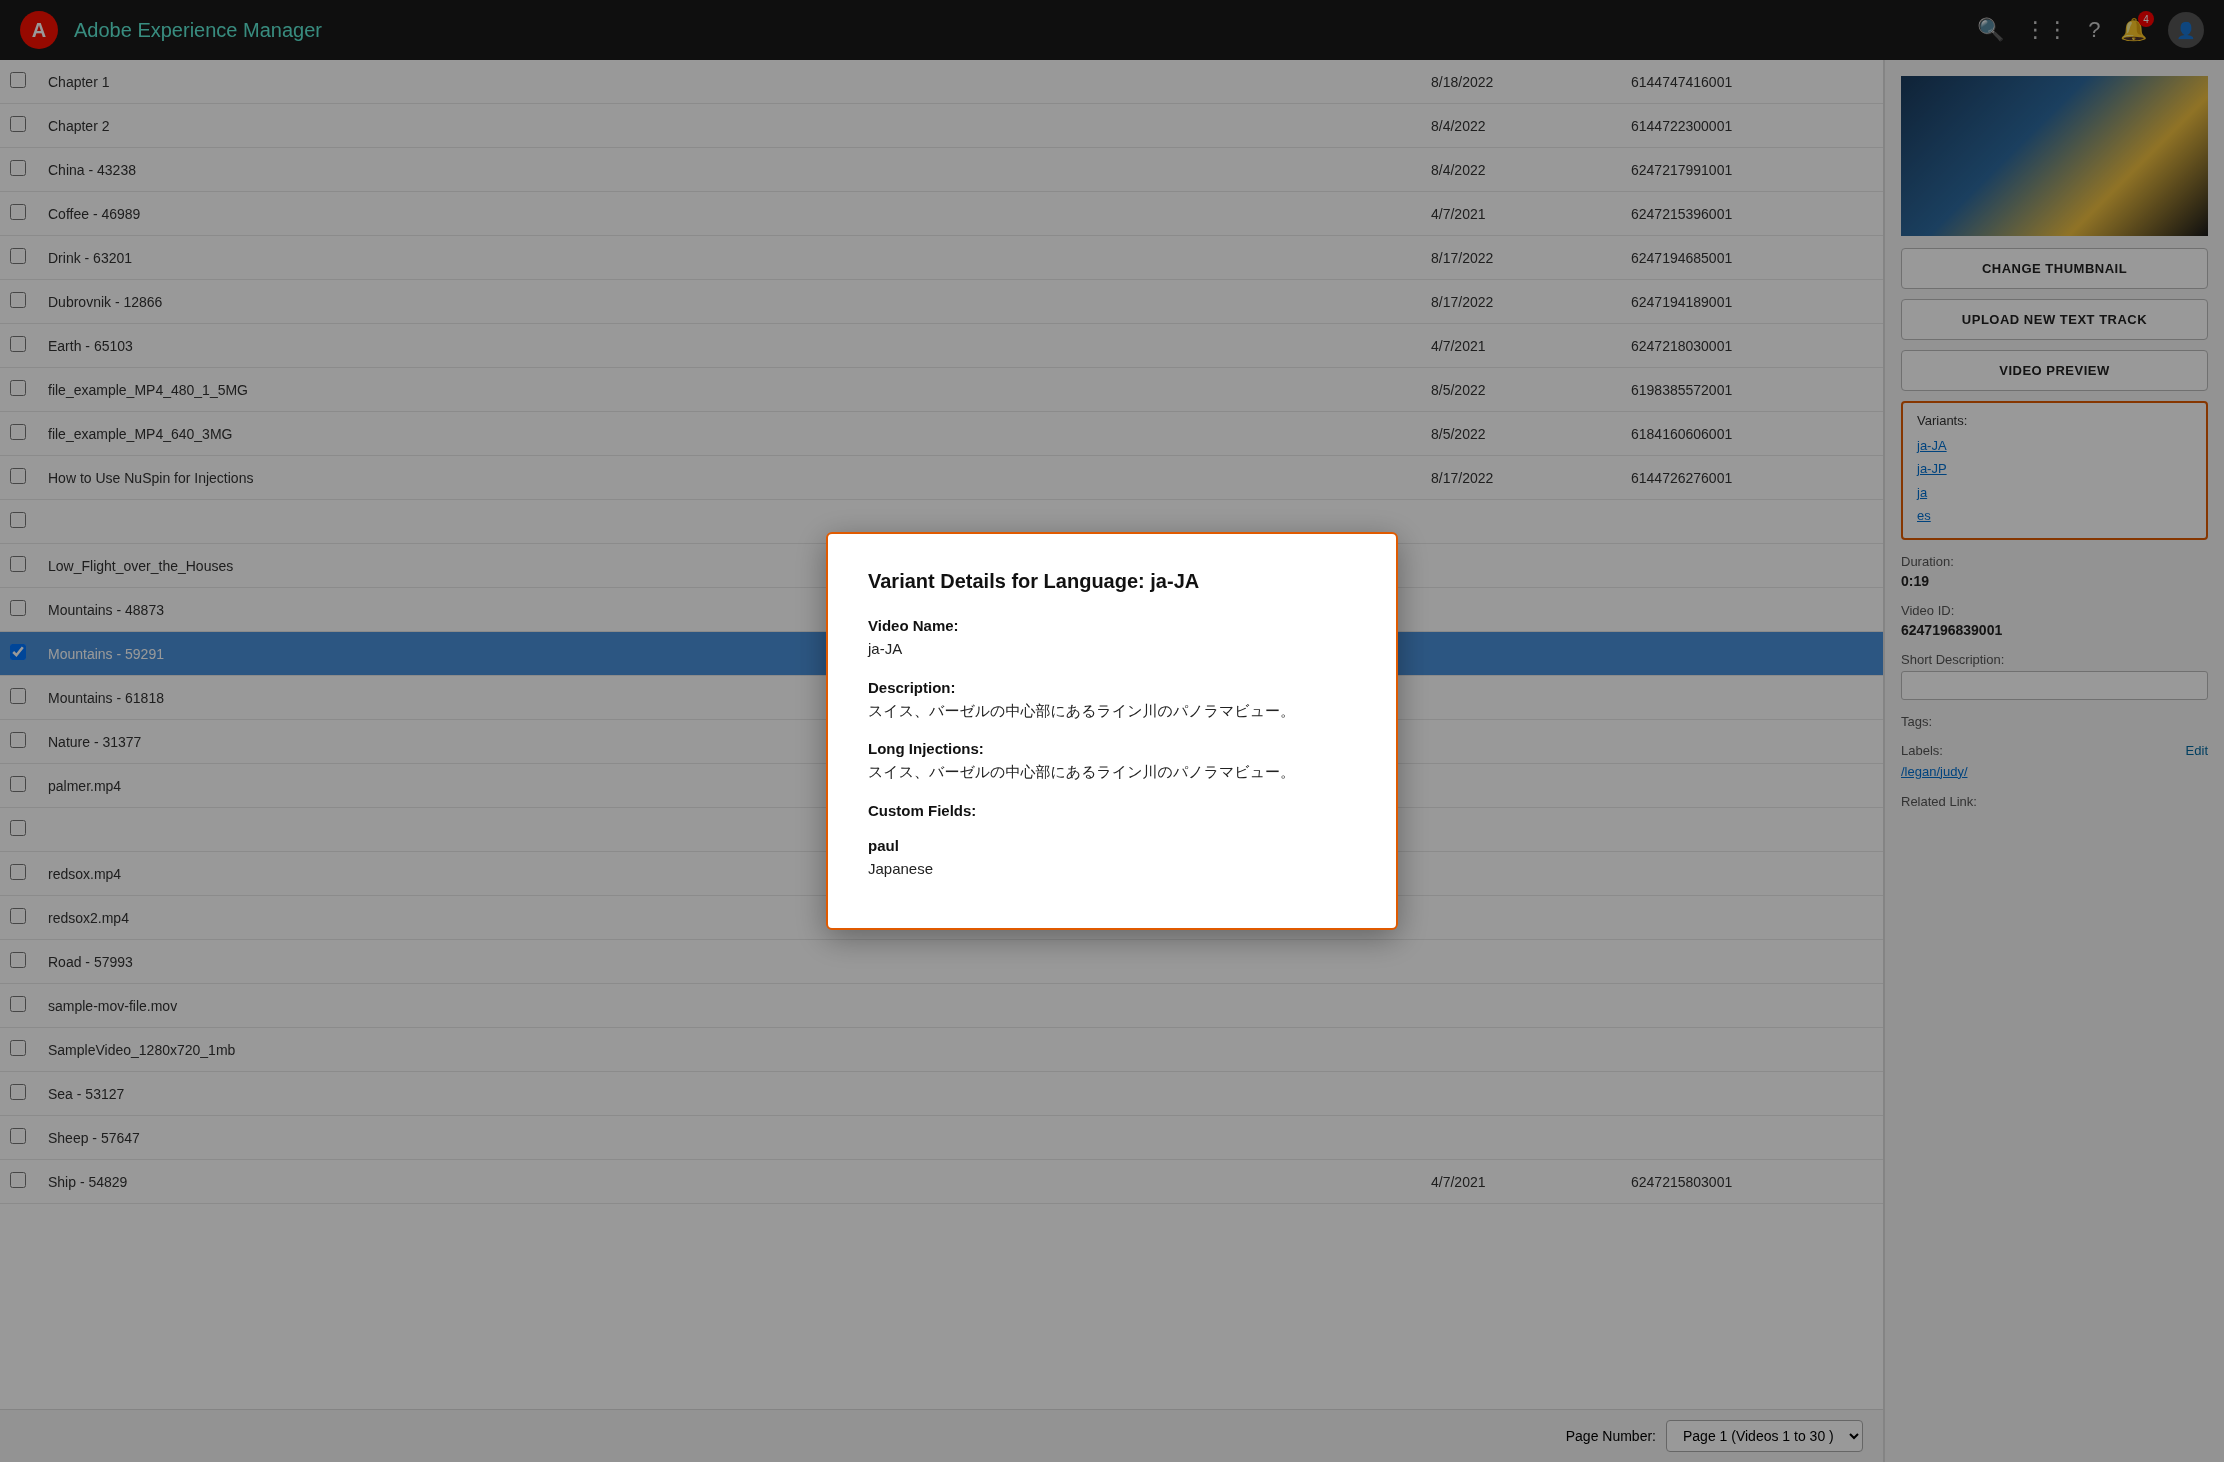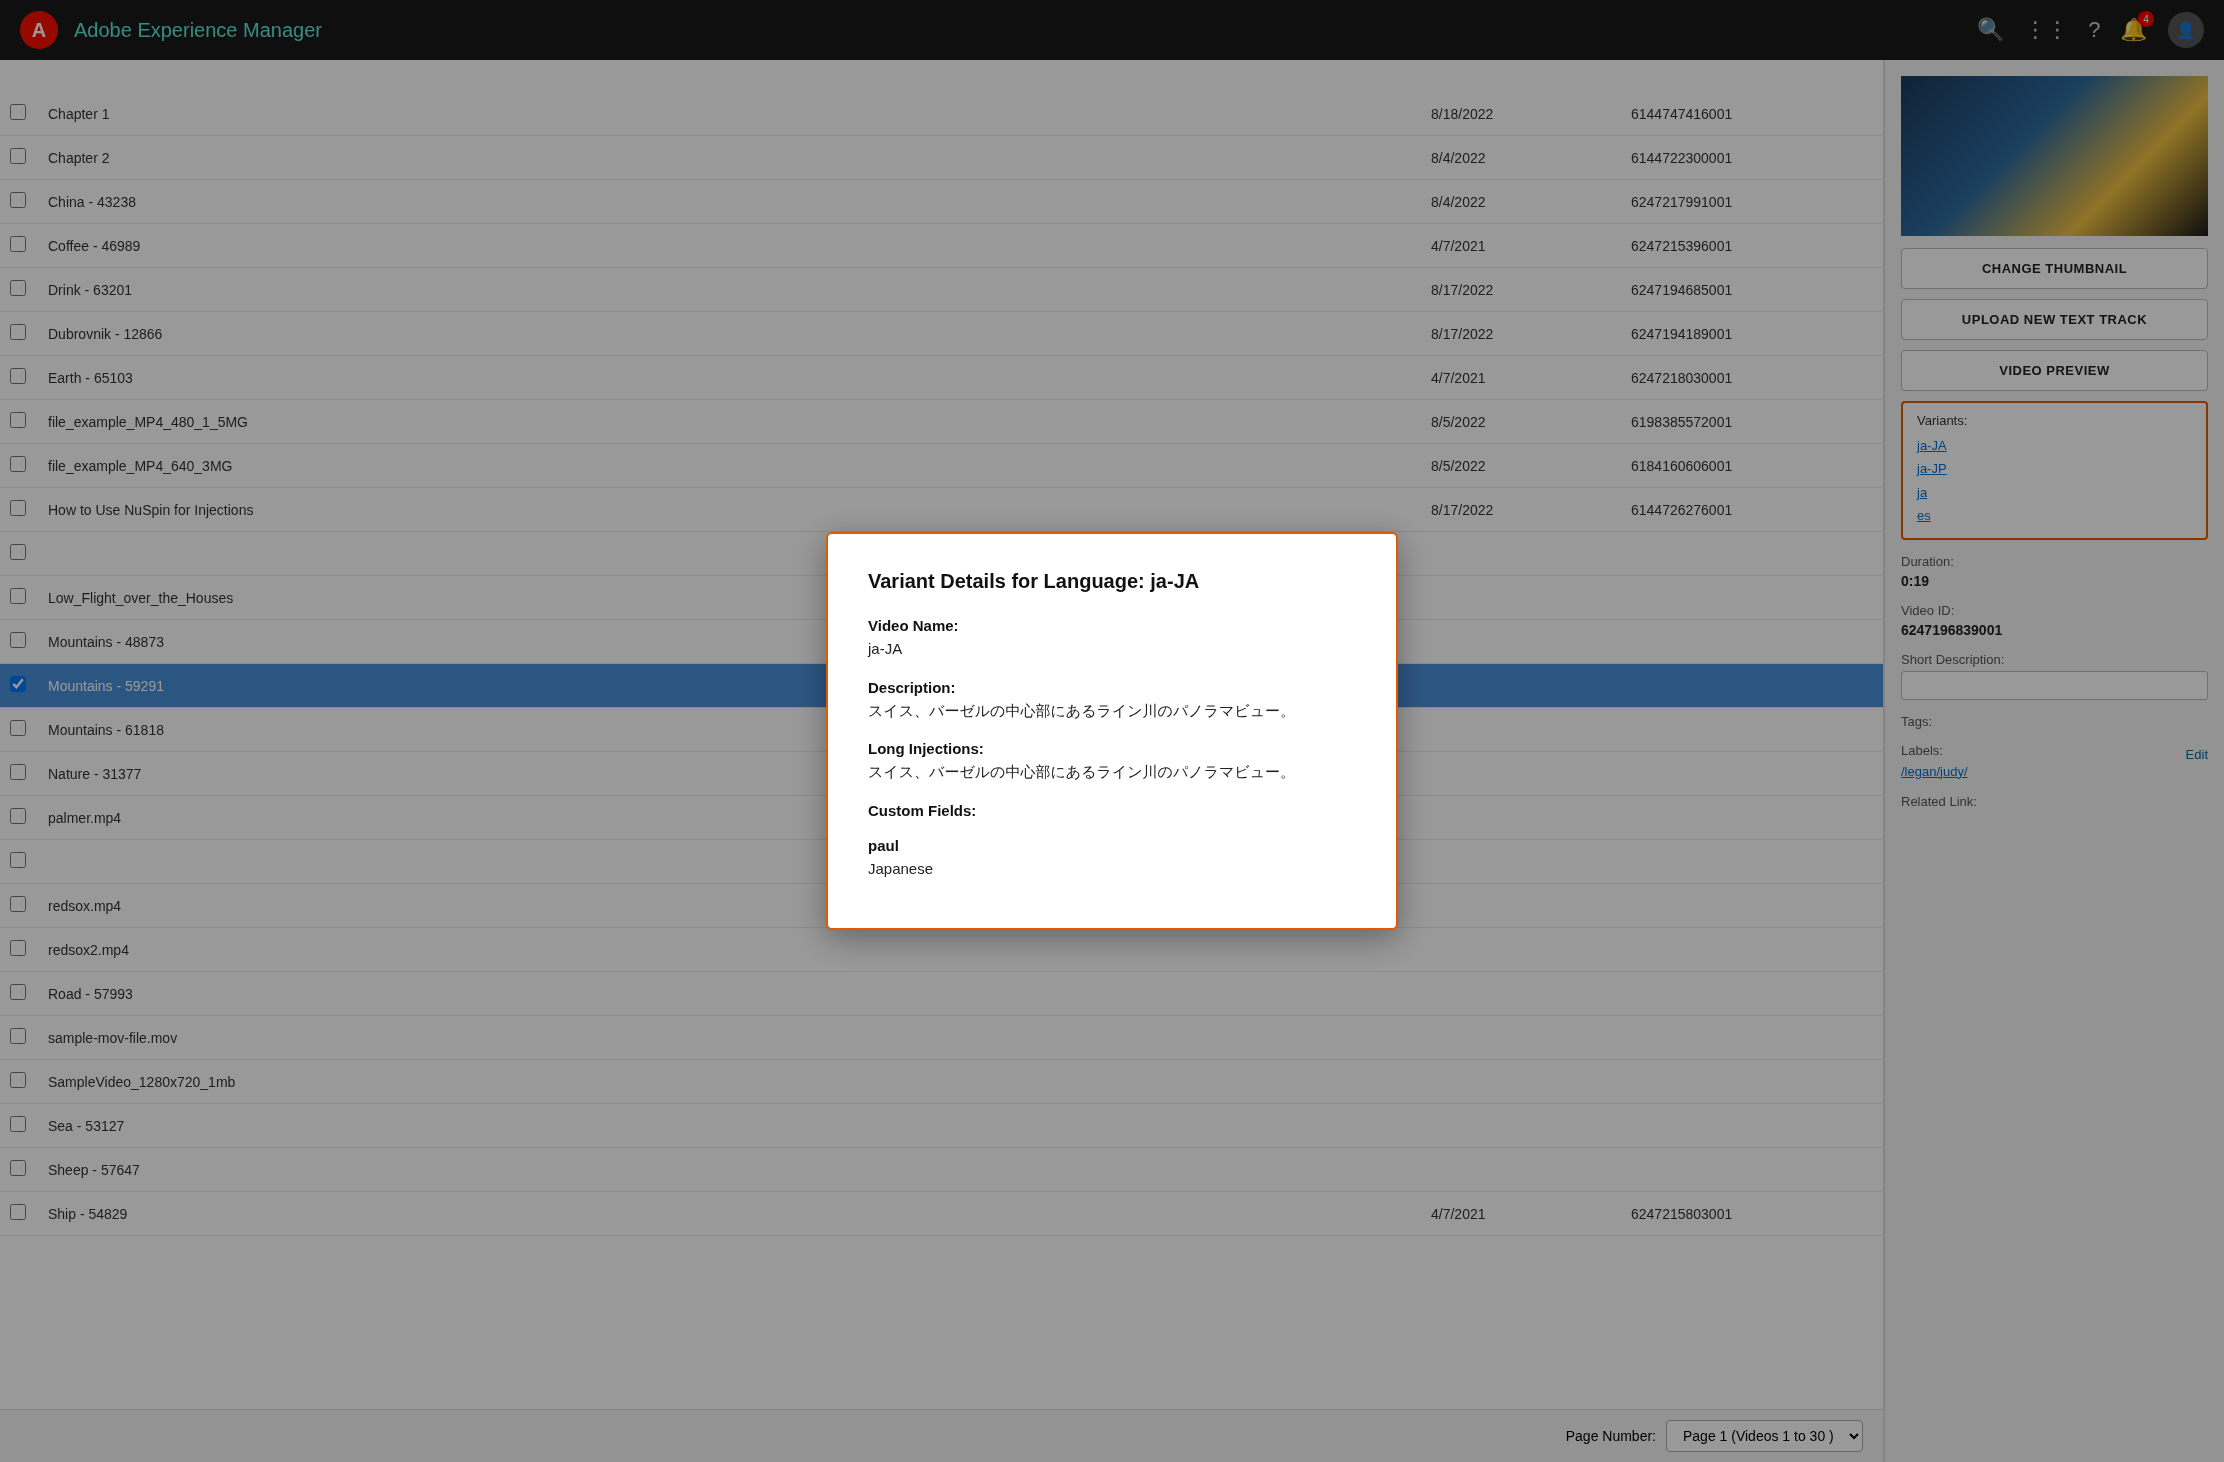--- a/index.html
+++ b/index.html
@@ -163,21 +163,21 @@
       text-decoration: underline;
     }
     .right-field-edit {
       color: #0369a1;
       font-size: 13px;
       text-decoration: none;
       cursor: pointer;
       margin-left: auto;
     }
     .field-row {
-      display: flex; align-items: flex-end; justify-content: space-between;
+      display: flex; align-items: flex-start; justify-content: space-between;
     }
 
     
     .modal-overlay {
       position: fixed;
       top: 0; left: 0; right: 0; bottom: 0;
       background: rgba(0,0,0,0.4);
       display: flex;
       align-items: center;
       justify-content: center;
@@ -238,21 +238,21 @@
     </div>
     <div class="nav-avatar">👤</div>
   </div>
 </div>
 
 <div class="main-container">
 
   <div class="list-panel">
     <div style="flex:1; display:flex; flex-direction:column; height:100%;">
 
-      <div id="list-rows-container" style="flex:1; overflow-y:auto;margin-top:32px;">
+      <div id="list-rows-container" style="flex:1; overflow-y:auto;">
       <div class="list-row">
       <div class="row-check">
         <input type="checkbox" style="">
       </div>
       <div class="row-name">Chapter 1</div>
       <div class="row-date">8/18/2022</div>
       <div class="row-id">6144747416001</div>
     </div>
           <div class="list-row">
       <div class="row-check">

